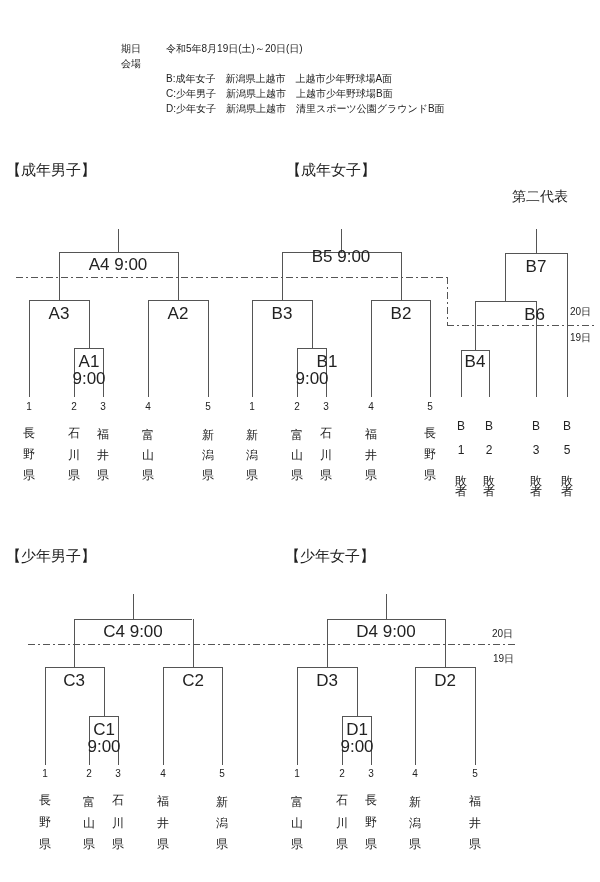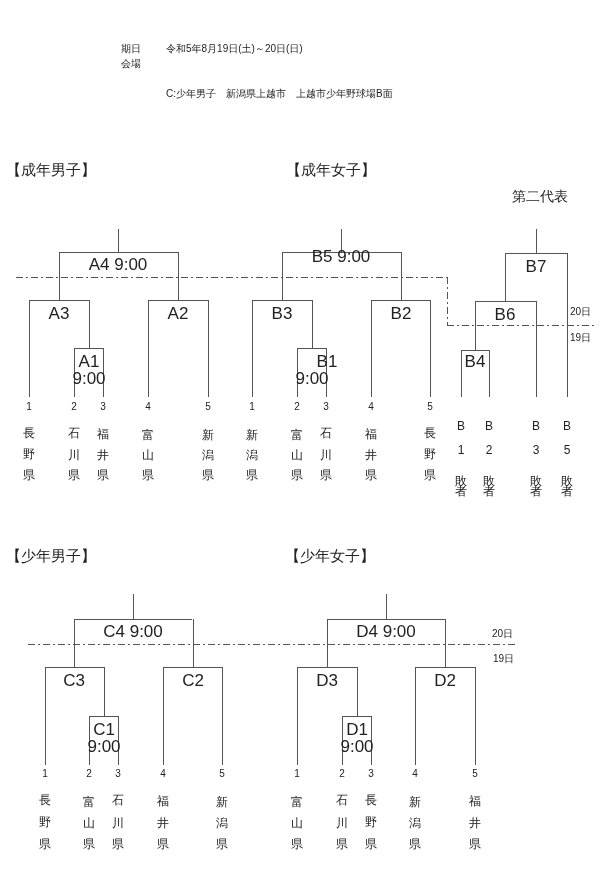--- a/index.html
+++ b/index.html
@@ -27,21 +27,23 @@
     font-size:12px;line-height:14px;white-space:nowrap;}
 </style>
 </head>
 <body>
 
 <div id="sheet" class="page">
 
   <div class="hl" style="left:121px;top:42px">期日</div>
   <div class="hl" style="left:166px;top:42px">令和5年8月19日(土)～20日(日)</div>
   <div class="hl" style="left:121px;top:57px">会場</div>
+  <div class="hl" style="left:166px;top:72px">B:成年女子　新潟県上越市　上越市少年野球場A面</div>
   <div class="hl" style="left:166px;top:87px">C:少年男子　新潟県上越市　上越市少年野球場B面</div>
+  <div class="hl" style="left:166px;top:102px">D:少年女子　新潟県上越市　清里スポーツ公園グラウンドB面</div>
 
   <div class="sec" style="left:6px;top:161px">【成年男子】</div>
   <div class="sec" style="left:286px;top:161px">【成年女子】</div>
   <div class="sec sm" style="left:512px;top:187px">第二代表</div>
   <div class="sec" style="left:6px;top:547px">【少年男子】</div>
   <div class="sec" style="left:285px;top:547px">【少年女子】</div>
 
   <div class="hl" style="left:570px;top:305px">20日</div>
   <div class="hl" style="left:570px;top:331px">19日</div>
   <div class="hl" style="left:492px;top:627px">20日</div>
@@ -162,21 +164,21 @@
     <div class="ln h" style="left: 505px; top: 253px; width: 62px;"></div>
     <div class="ln v" style="left: 505px; top: 253px; height: 48px;"></div>
     <div class="ln v" style="left: 567px; top: 253px; height: 144px;"></div>
     <div class="ln h" style="left: 475px; top: 301px; width: 61px;"></div>
     <div class="ln v" style="left: 475px; top: 301px; height: 49px;"></div>
     <div class="ln v" style="left: 536px; top: 301px; height: 96px;"></div>
     <div class="ln h" style="left: 461px; top: 350px; width: 28px;"></div>
     <div class="ln v" style="left: 461px; top: 350px; height: 47px;"></div>
     <div class="ln v" style="left: 489px; top: 350px; height: 47px;"></div>
     <div class="t" style="left: 496px; top: 260px;">B7</div>
-    <div class="t" style="left: 465px; top: 308px;">B6</div>
+    <div class="t" style="left: 465px; top: 308px; text-align: right;">B6</div>
     <div class="t" style="left: 435px; top: 355px;">B4</div>
     <div class="vt" style="left: 454px; top: 419px; letter-spacing: 9.5px;">B1敗者</div>
     <div class="vt" style="left: 482px; top: 419px; letter-spacing: 9.5px;">B2敗者</div>
     <div class="vt" style="left: 529px; top: 419px; letter-spacing: 9.5px;">B3敗者</div>
     <div class="vt" style="left: 560px; top: 419px; letter-spacing: 9.5px;">B5敗者</div>
     <div class="dash-h" style="left: 16px; top: 277px; width: 431px;"></div>
     <div class="dash-v" style="left: 447px; top: 277px; height: 48px;"></div>
     <div class="dash-h" style="left: 447px; top: 325px; width: 148px;"></div>
     <div class="dash-h" style="left: 28px; top: 644px; width: 489px;"></div>
   </div>

